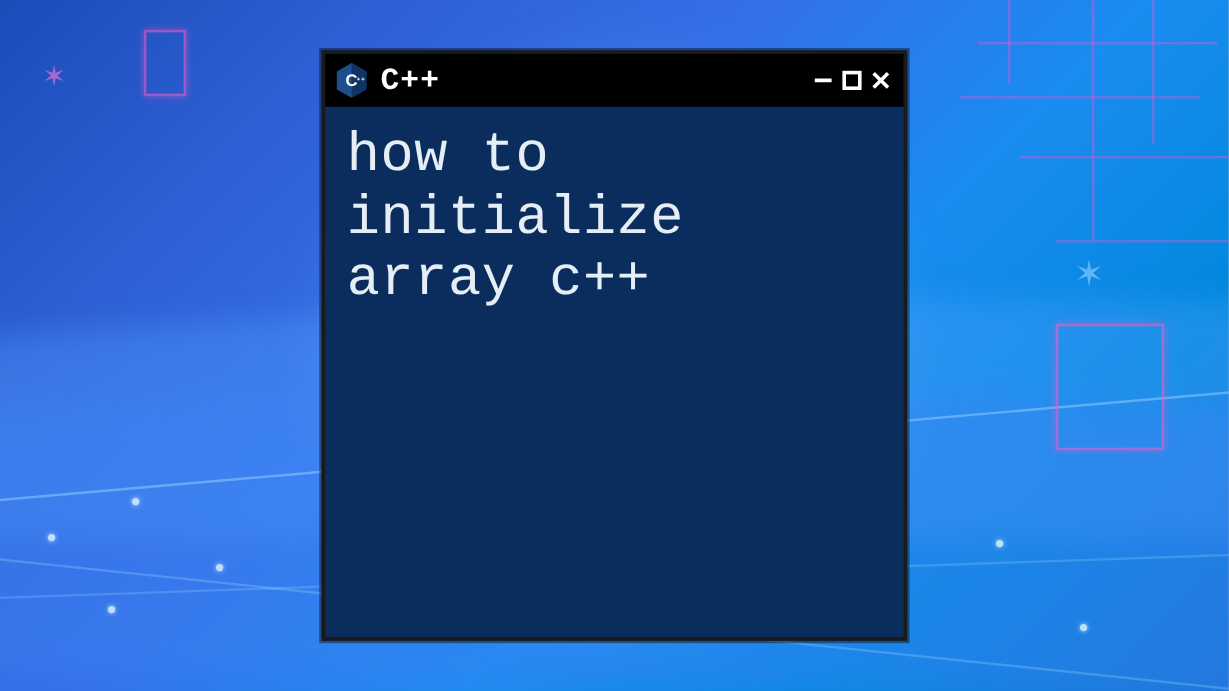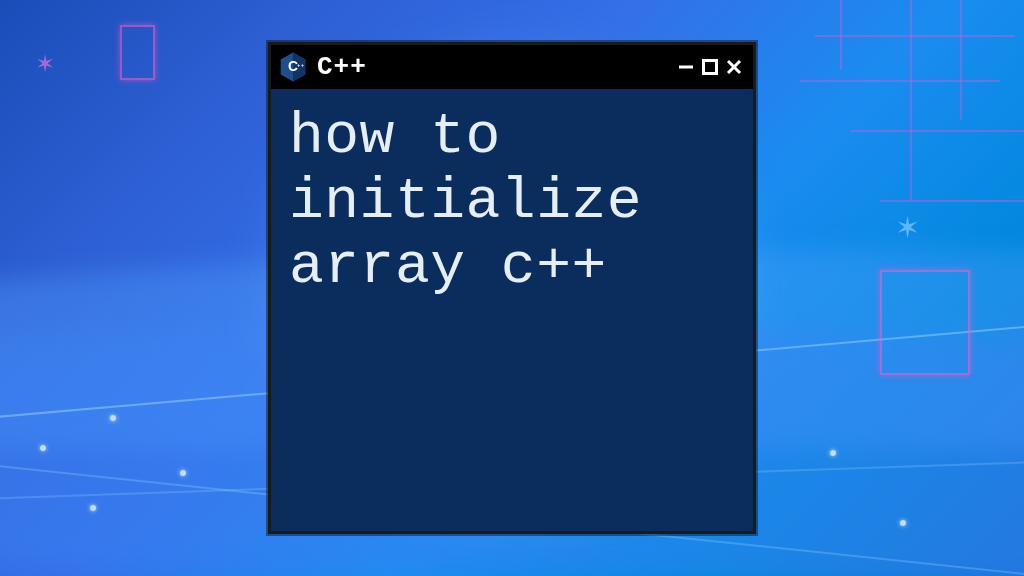--- a/index.html
+++ b/index.html
@@ -117,21 +117,21 @@
       align-items: center;
       justify-content: center;
       color: #fff;
       cursor: pointer;
     }
     .content {
       flex: 1;
       padding: 16px 18px;
       color: #e6eef5;
       font-family: "Consolas","Courier New",monospace;
-      font-size: 58px;
+      font-size: 46px;
       line-height: 1.12;
       letter-spacing: 0.5px;
     }
   </style>
 </head>
 <body>
 
 <div class="bg-wave"></div>
 <div class="bg-wave2"></div>
 

